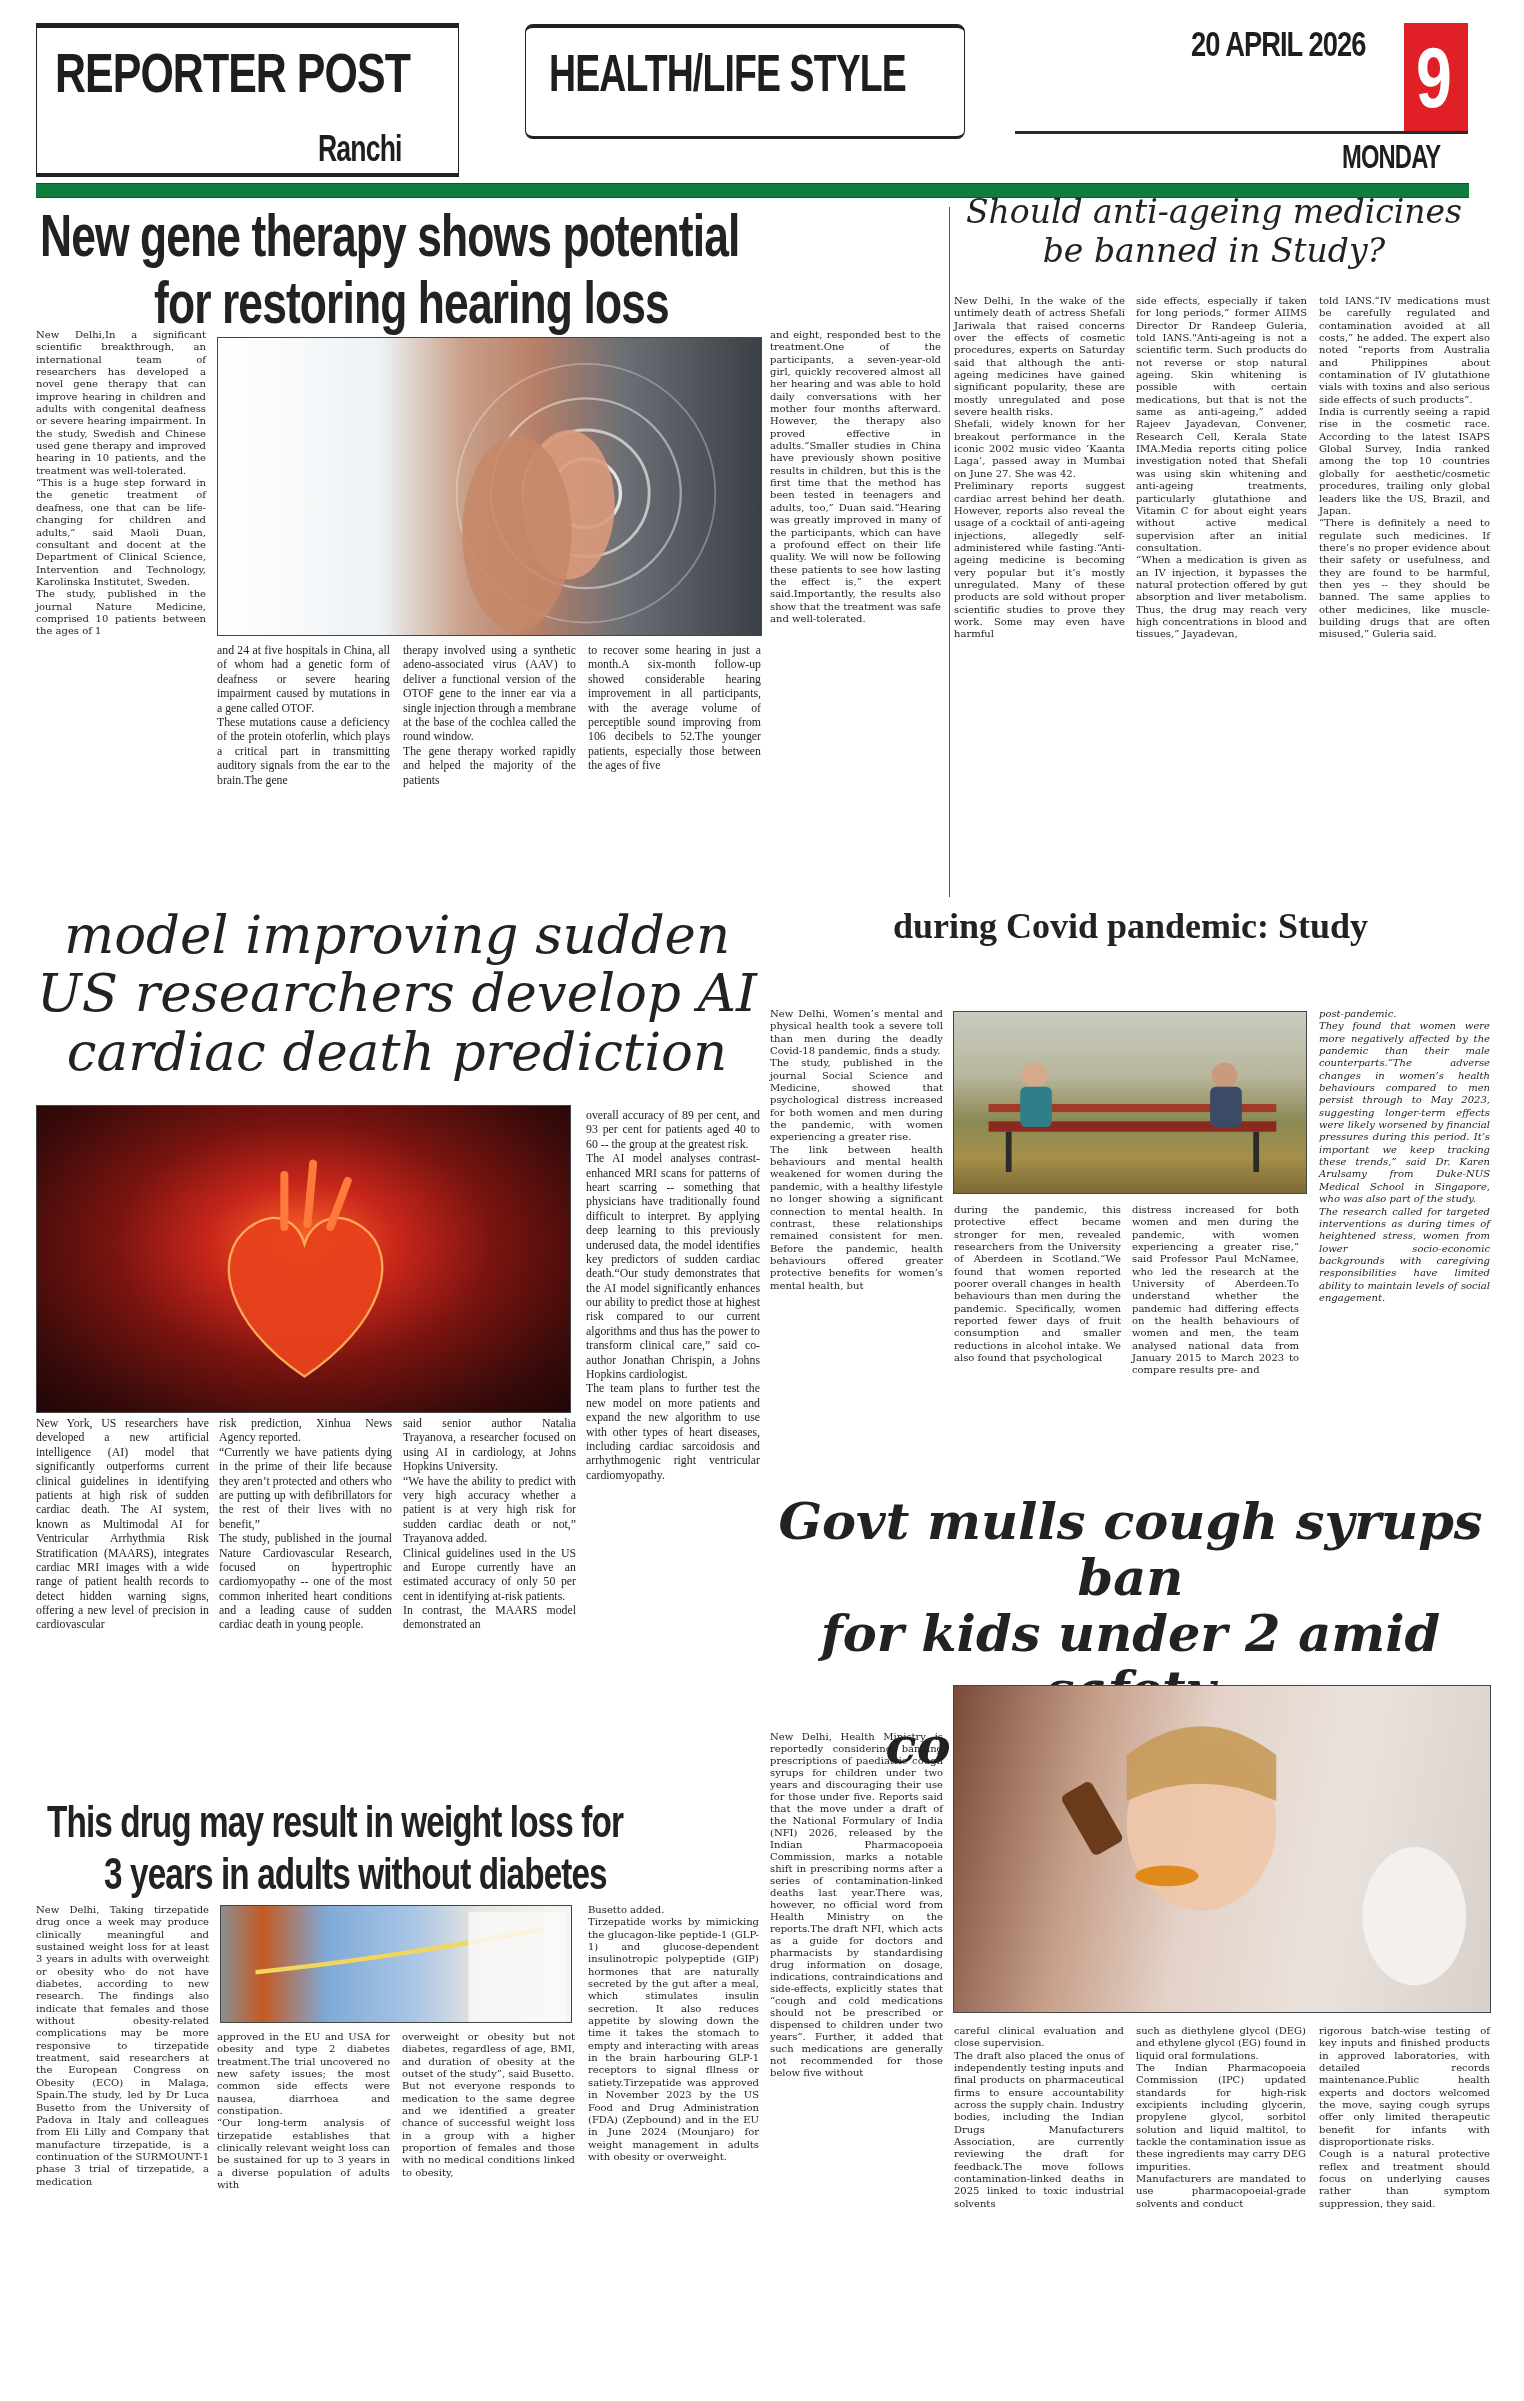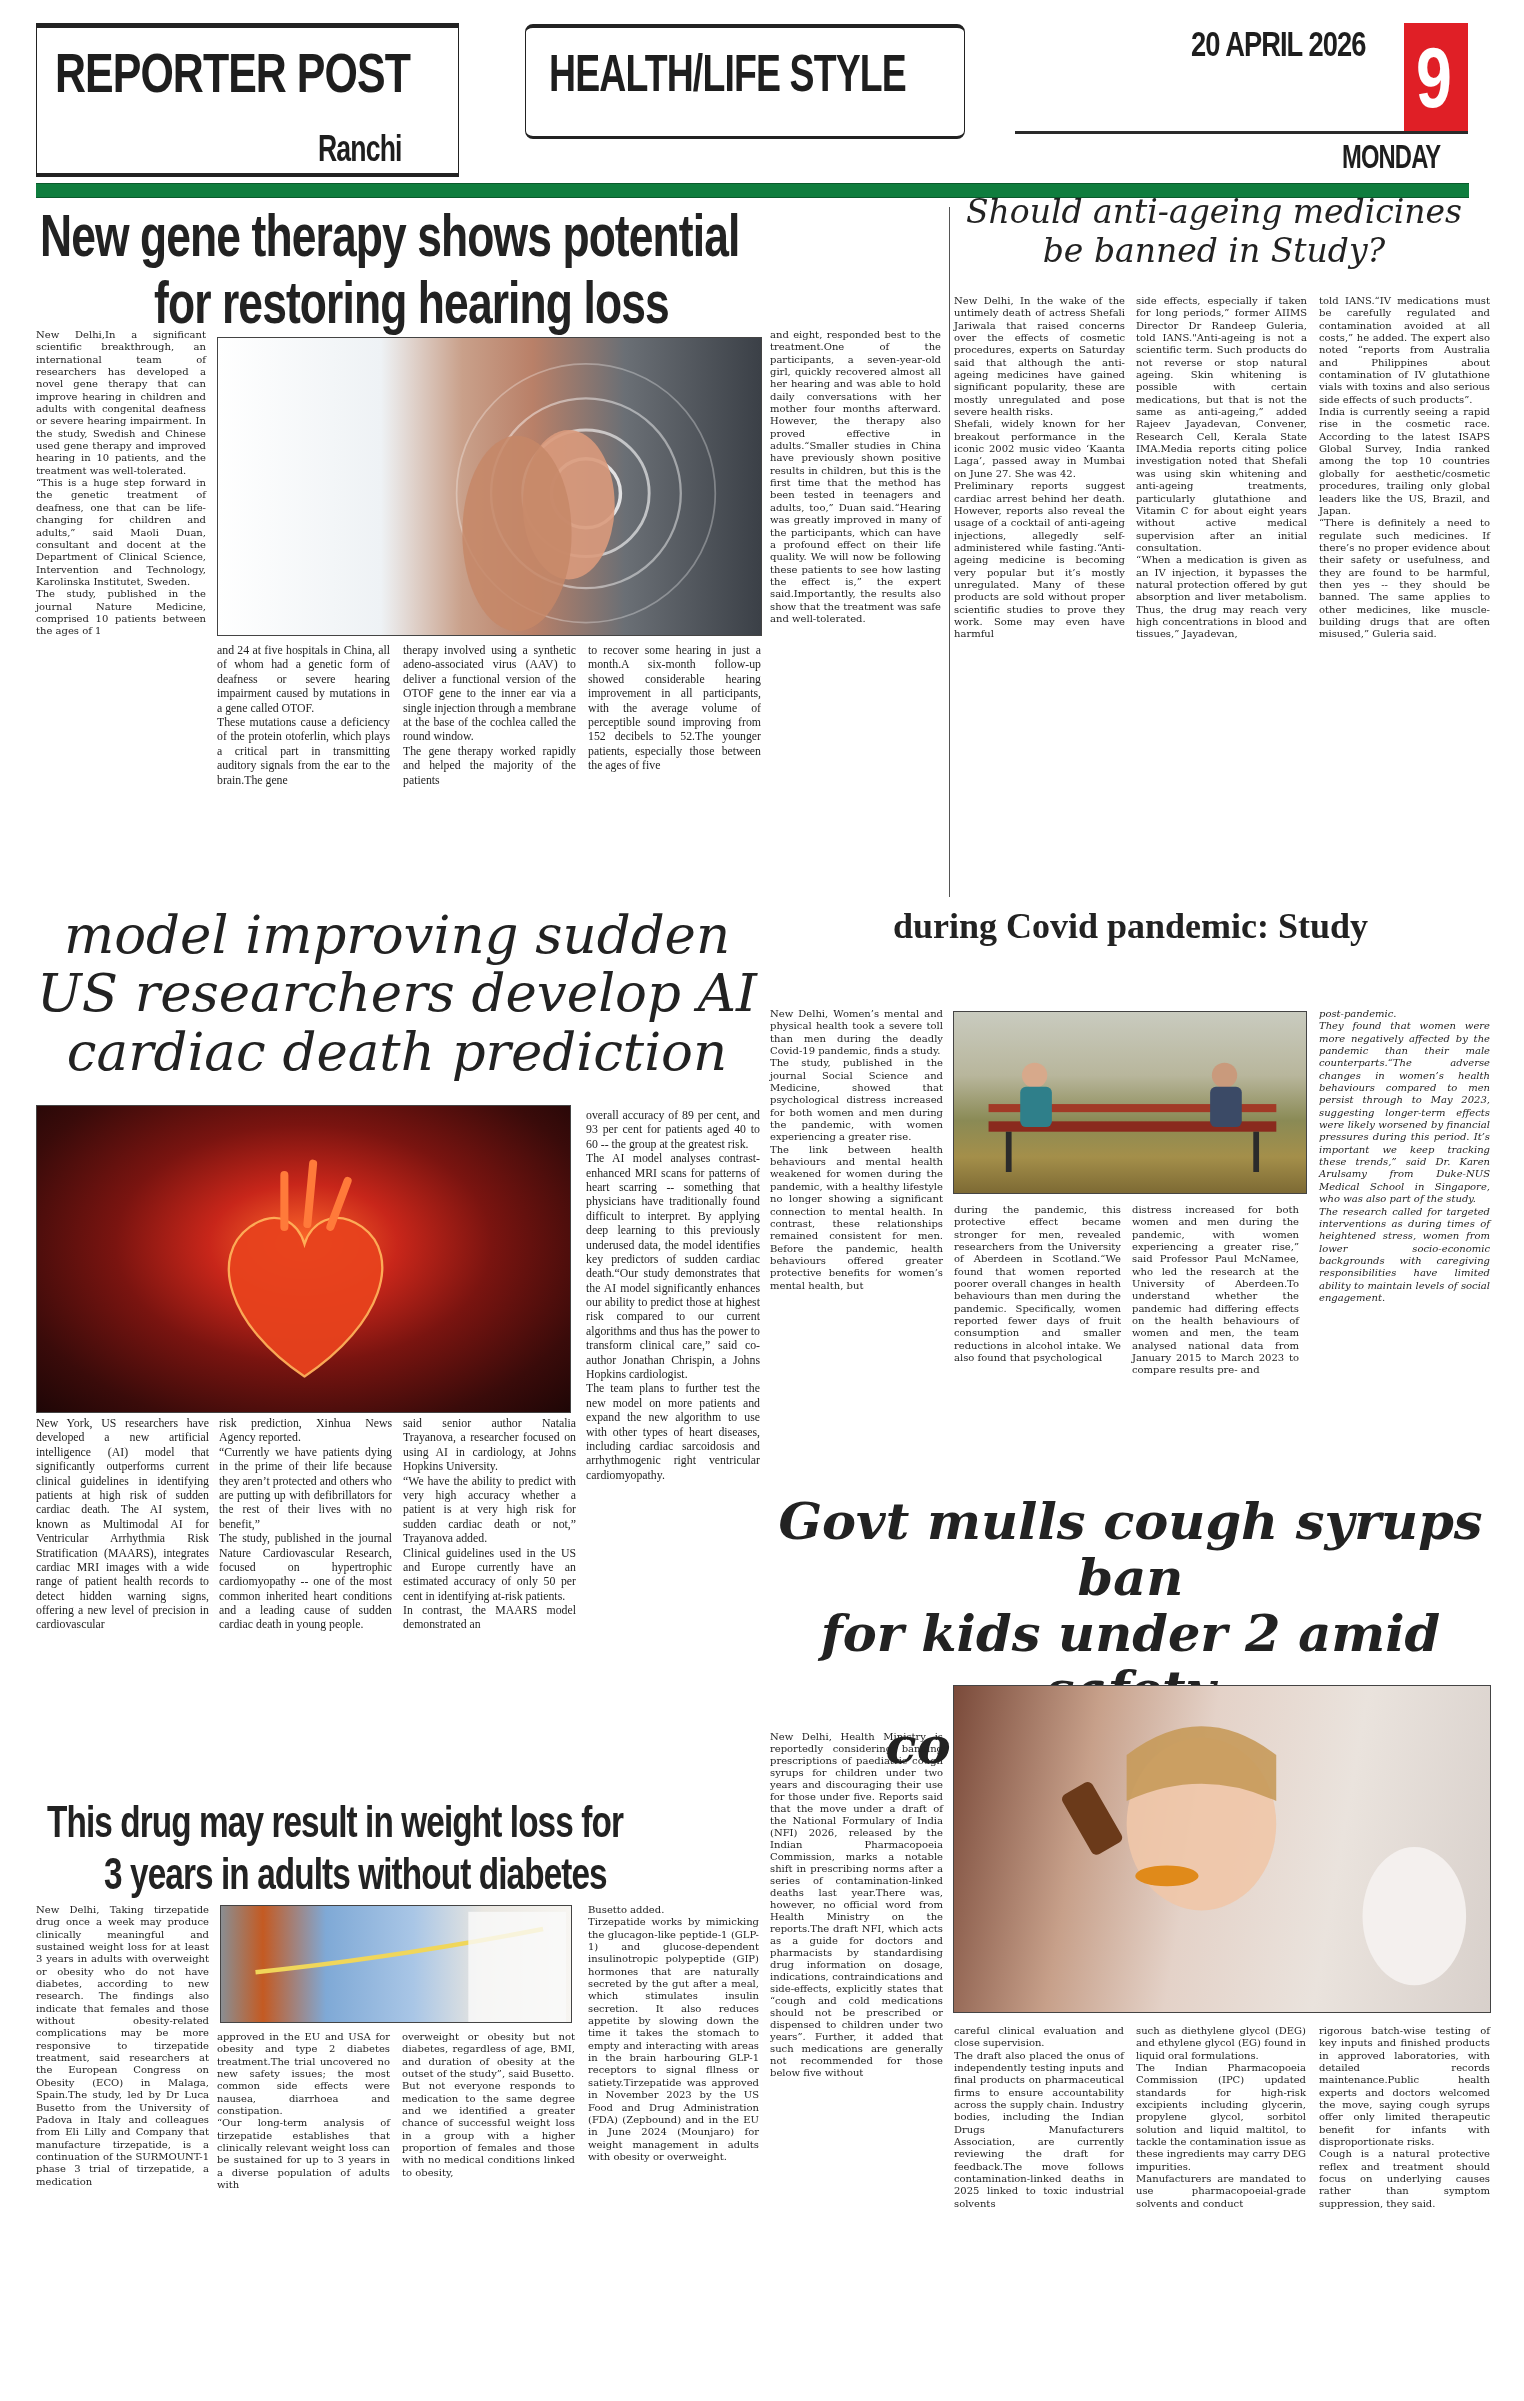--- a/index.html
+++ b/index.html
@@ -70,21 +70,21 @@
 
   <div class="col sans" style="left:217px; top:643px; width:173px; height:253px;">
     <p>and 24 at five hospitals in China, all of whom had a genetic form of deafness or severe hearing impairment caused by mutations in a gene called OTOF.</p>
     <p>These mutations cause a deficiency of the protein otoferlin, which plays a critical part in transmitting auditory signals from the ear to the brain.The gene</p>
   </div>
   <div class="col sans" style="left:403px; top:643px; width:173px; height:253px;">
     <p>therapy involved using a synthetic adeno-associated virus (AAV) to deliver a functional version of the OTOF gene to the inner ear via a single injection through a membrane at the base of the cochlea called the round window.</p>
     <p>The gene therapy worked rapidly and helped the majority of the patients</p>
   </div>
   <div class="col sans" style="left:588px; top:643px; width:173px; height:253px;">
-    <p>to recover some hearing in just a month.A six-month follow-up showed considerable hearing improvement in all participants, with the average volume of perceptible sound improving from 152 decibels to 52.The younger patients, especially those between the ages of five</p>
+    <p>to recover some hearing in just a month.A six-month follow-up showed considerable hearing improvement in all participants, with the average volume of perceptible sound improving from 106 decibels to 52.The younger patients, especially those between the ages of five</p>
   </div>
   <div class="col" style="left:770px; top:329px; width:171px; height:567px;">
     <p>and eight, responded best to the treatment.One of the participants, a seven-year-old girl, quickly recovered almost all her hearing and was able to hold daily conversations with her mother four months afterward. However, the therapy also proved effective in adults.“Smaller studies in China have previously shown positive results in children, but this is the first time that the method has been tested in teenagers and adults, too,” Duan said.“Hearing was greatly improved in many of the participants, which can have a profound effect on their life quality. We will now be following these patients to see how lasting the effect is,” the expert said.Importantly, the results also show that the treatment was safe and well-tolerated.</p>
   </div>
 </div>
 
 <div class="vrule" style="left:949px; top:207px; height:690px;"></div>
 
 <div>
   <div class="abs hl-ital" style="left:955px; top:193px; width:518px; font-size:33px;">
@@ -141,21 +141,21 @@
     <p>The team plans to further test the new model on more patients and expand the new algorithm to use with other types of heart diseases, including cardiac sarcoidosis and arrhythmogenic right ventricular cardiomyopathy.</p>
   </div>
 </div>
 
 <div>
   <div class="abs hl-ital" style="left:771px; top:906px; width:719px; font-size:36px; font-style:normal; font-weight:bold; font-family:'Liberation Serif', serif; line-height:1.15;">
     <div>during Covid pandemic: Study</div>
   </div>
 
   <div class="col" style="left:770px; top:1008px; width:173px; height:460px;">
-    <p>New Delhi, Women’s mental and physical health took a severe toll than men during the deadly Covid-19 pandemic, finds a study.</p>
+    <p>New Delhi, Women’s mental and physical health took a severe toll than men during the deadly Covid-18 pandemic, finds a study.</p>
     <p>The study, published in the journal Social Science and Medicine, showed that psychological distress increased for both women and men during the pandemic, with women experiencing a greater rise.</p>
     <p>The link between health behaviours and mental health weakened for women during the pandemic, with a healthy lifestyle no longer showing a significant connection to mental health. In contrast, these relationships remained consistent for men. Before the pandemic, health behaviours offered greater protective benefits for women’s mental health, but</p>
   </div>
 
   <div class="img" style="left:953px; top:1011px; width:354px; height:183px; background:linear-gradient(180deg,#c9cbbf 0%,#b8b69c 35%,#8a8a55 60%,#a48f4a 80%,#7d6a34 100%);">
     <svg width="354" height="183" viewBox="0 0 615 318">
       <rect x="60" y="190" width="500" height="18" fill="#8a2a1e"></rect>
       <rect x="60" y="160" width="500" height="14" fill="#a23a26"></rect>
       <rect x="90" y="208" width="10" height="70" fill="#2b2b2b"></rect>
       <rect x="520" y="208" width="10" height="70" fill="#2b2b2b"></rect>

